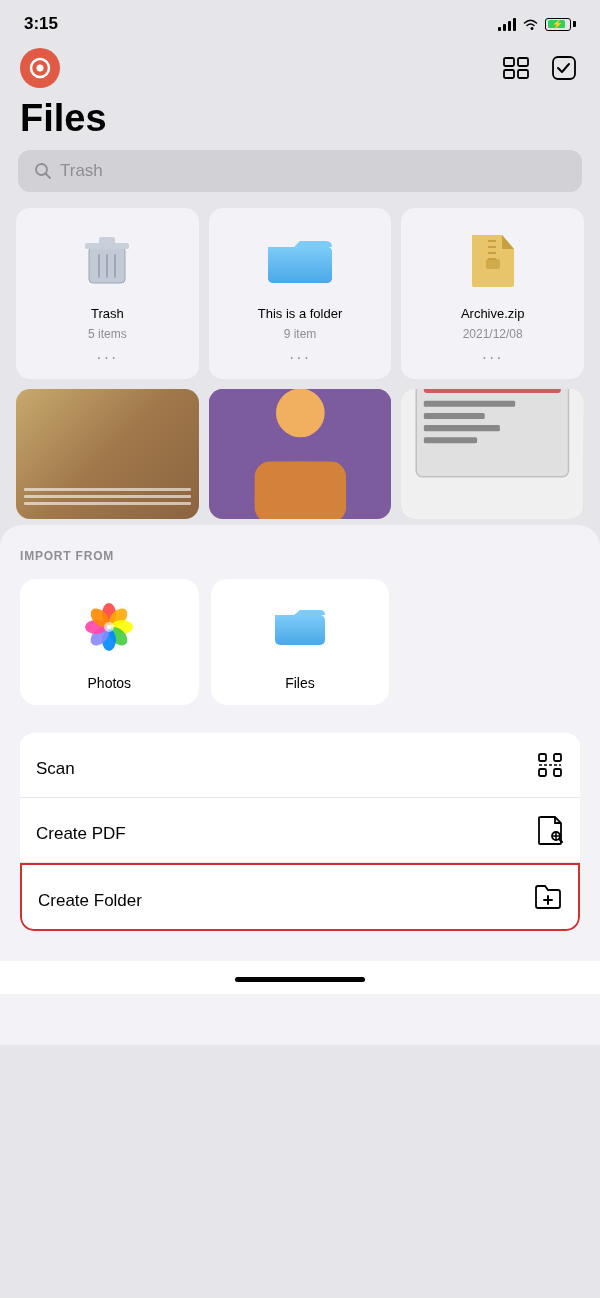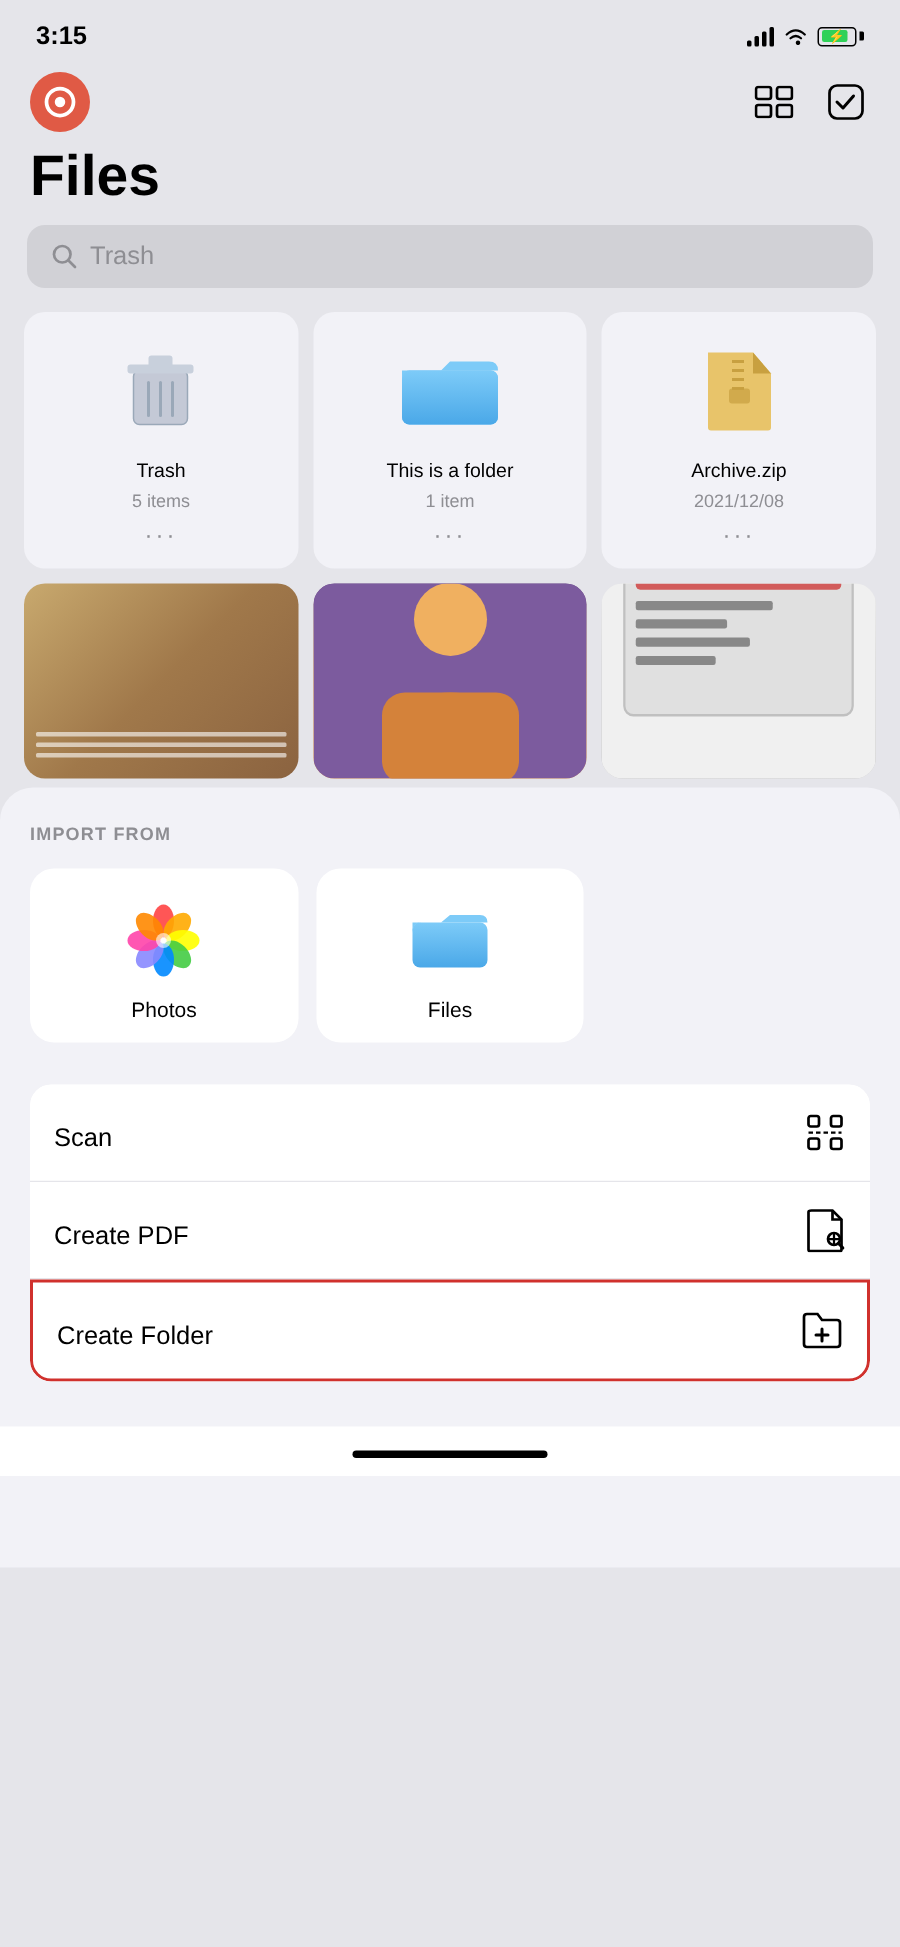--- a/index.html
+++ b/index.html
@@ -255,21 +255,21 @@
       gap: 12px;
       margin-bottom: 28px;
     }
     .import-card {
       background: #fff;
       border-radius: 16px;
       padding: 20px 10px 14px 10px;
       display: flex;
       flex-direction: column;
       align-items: center;
-      gap: 10px;
+      gap: 20px;
       cursor: pointer;
     }
     .import-icon {
       width: 56px;
       height: 56px;
       display: flex;
       align-items: center;
       justify-content: center;
     }
     .import-label {
@@ -475,21 +475,21 @@
           <path d="M2 22 Q2 14 8 14 L28 14 L34 8 L60 8 Q66 8 66 14 L66 14 L2 14 Z" fill="#7dcbf8"></path>
           <defs>
             <linearGradient id="folderGrad" x1="0" y1="0" x2="0" y2="1">
               <stop offset="0%" stop-color="#7dcbf8"></stop>
               <stop offset="100%" stop-color="#4aa8e8"></stop>
             </linearGradient>
           </defs>
         </svg>
       </div>
       <span class="file-name">This is a folder</span>
-      <span class="file-meta">1 item</span>
+      <span class="file-meta">9 item</span>
       <span class="file-dots">···</span>
     </div>
 
     <div class="file-card">
       <div class="file-icon">
         <svg width="54" height="62" viewBox="0 0 54 62">
           <path d="M6 6 L36 6 L48 20 L48 56 Q48 58 46 58 L8 58 Q6 58 6 56 Z" fill="#e8c46a"></path>
           <path d="M36 6 L36 20 L48 20 Z" fill="#c8a040"></path>
 
           <line x1="22" y1="12" x2="30" y2="12" stroke="#c8a040" stroke-width="2"></line>

